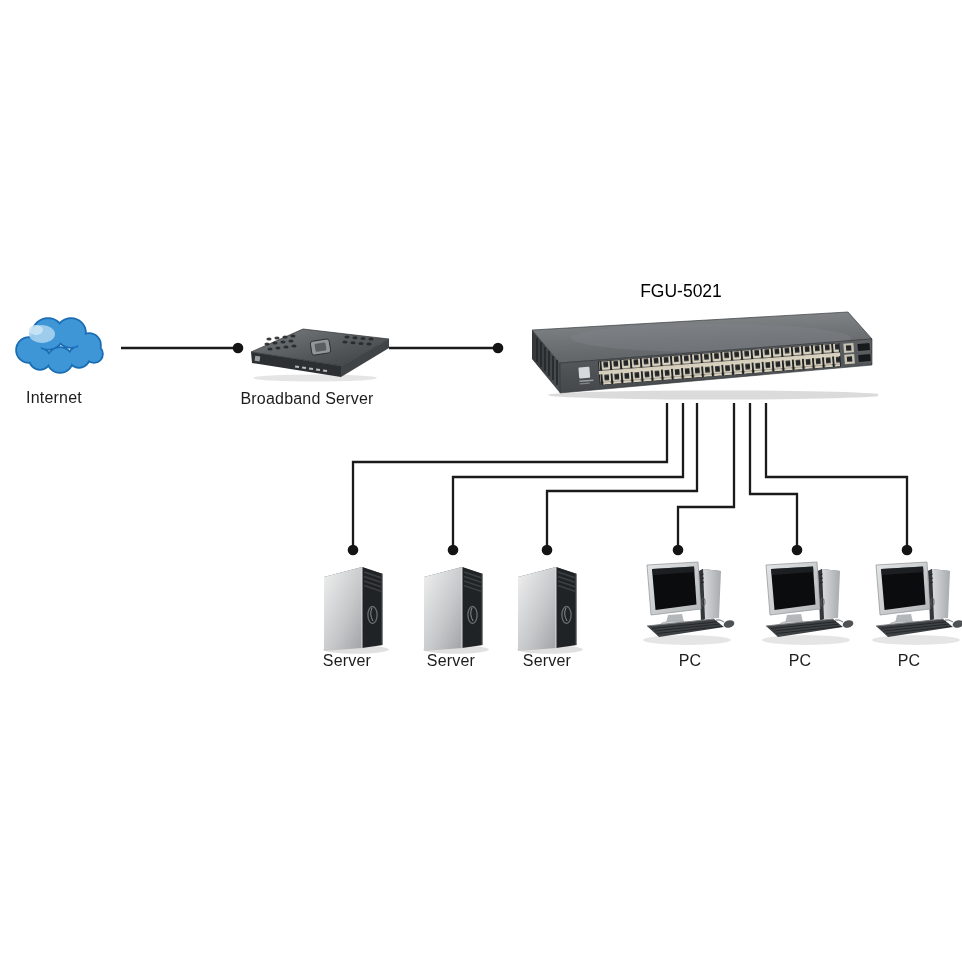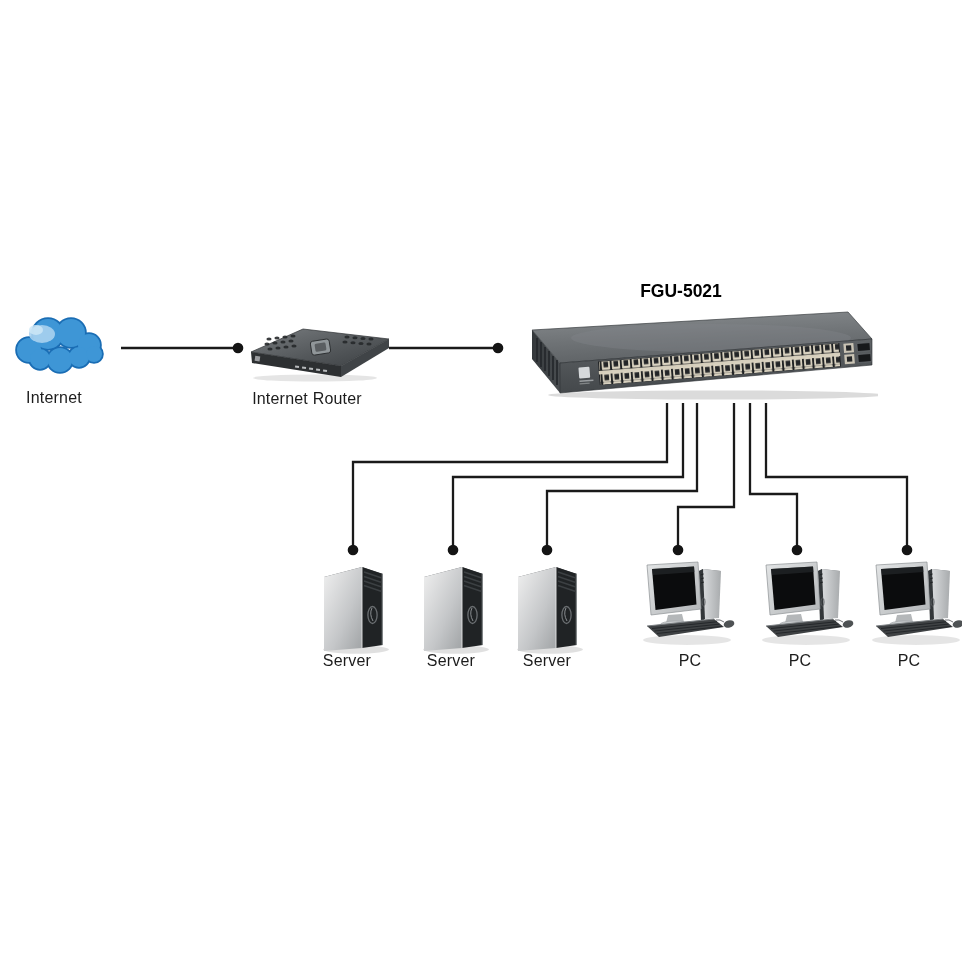--- a/index.html
+++ b/index.html
@@ -6,21 +6,21 @@
   .canvas{
     position:relative;width:962px;height:962px;background:#ffffff;overflow:hidden;
     font-family:"Liberation Sans", sans-serif;
   }
   .abs{position:absolute;}
   .node-label{
     font-size:16px;color:#1c1c1c;text-align:center;white-space:nowrap;
     letter-spacing:0.2px;
   }
   .switch-title{
-    font-size:17.5px;font-weight:bold;color:#000;text-align:center;white-space:nowrap;
+    font-size:17.5px;font-weight:normal;color:#000;text-align:center;white-space:nowrap;
   }
   svg{display:block;}
 </style>
 </head>
 <body>
 
 <div class="canvas">
 
   <svg class="abs" style="left:0;top:0" width="962" height="962">
     <g stroke="#1a1a1a" stroke-width="2.3" fill="none">
@@ -124,21 +124,21 @@
 
     <g fill="#d0d3d5" opacity="0.85">
       <rect x="52" y="40.8" width="4" height="2" transform="rotate(8 54 42)"></rect>
       <rect x="59" y="41.8" width="4" height="2" transform="rotate(8 61 43)"></rect>
       <rect x="66" y="42.8" width="4" height="2" transform="rotate(8 68 44)"></rect>
       <rect x="73" y="43.8" width="4" height="2" transform="rotate(8 75 45)"></rect>
       <rect x="80" y="44.8" width="4" height="2" transform="rotate(8 82 46)"></rect>
     </g>
     <rect x="12" y="31" width="5" height="5" transform="rotate(8 14 33)" fill="#caccce" opacity="0.7"></rect>
   </svg>
-  <div class="abs node-label" style="left:237px;top:390px;width:140px">Internet Router</div>
+  <div class="abs node-label" style="left:237px;top:390px;width:140px">Broadband Server</div>
 
   <div class="abs switch-title" style="left:581px;top:281px;width:200px">FGU-5021</div>
 
   <svg class="abs" style="left:526px;top:306px" width="352" height="95" viewBox="0 0 352 95">
     <defs>
       <linearGradient id="stop" x1="0" y1="0" x2="0.25" y2="1">
         <stop offset="0" stop-color="#888c8f"></stop>
         <stop offset="0.6" stop-color="#6e7275"></stop>
         <stop offset="1" stop-color="#5f6366"></stop>
       </linearGradient>

